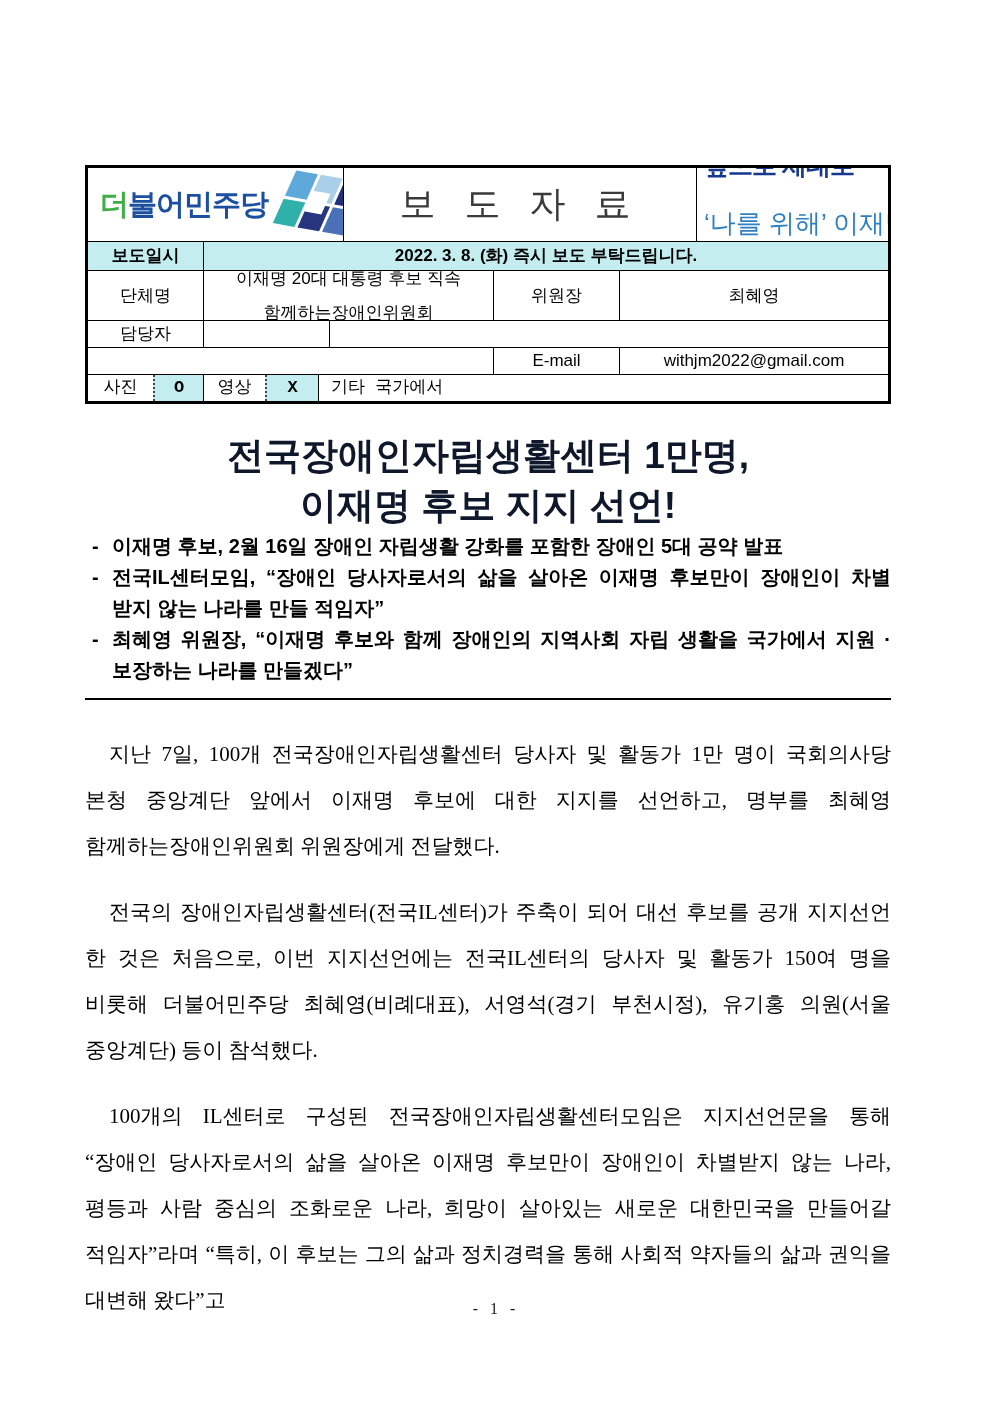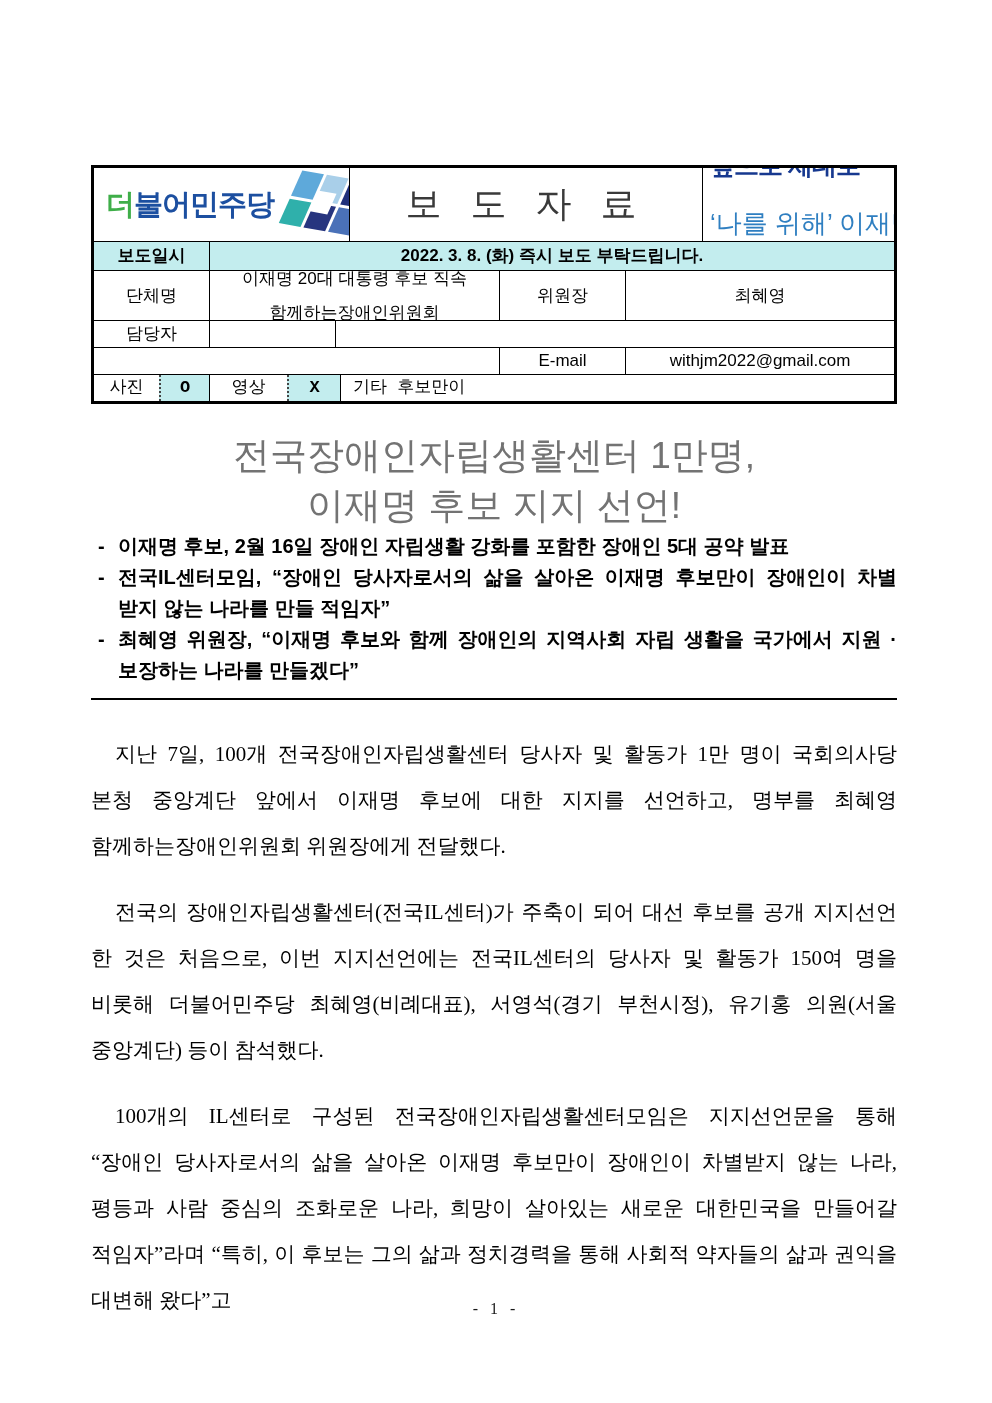--- a/index.html
+++ b/index.html
@@ -8,21 +8,21 @@
     position: relative;
     width: 992px;
     height: 1403px;
     background: #ffffff;
     font-family: "Liberation Sans", sans-serif;
     color: #000;
     overflow: hidden;
   }
   .content {
     position: absolute;
-    left: 91px;
+    left: 85px;
     top: 165px;
     width: 806px;
   }
 
   
   .header-box {
     border: 3px solid #000;
     width: 806px;
     background: #fff;
   }
@@ -110,31 +110,31 @@
   .c-w115 { width: 115px; }
   .c-w290 { width: 290px; gap: 12px; }
   .c-w126 { width: 126px; text-align: right; }
   .c-w275 { flex: 1; }
   .c-w405 { width: 405px; }
 
   .org-value { display: flex; flex-direction: column; justify-content: center; }
 
   .cell-photo { width: 65px; }
   .cell-o { width: 50px; background: #c3edee; border-left: 2px dotted #444; font-weight: bold; }
-  .cell-video { width: 78px; }
+  .cell-video { width: 62px; }
   .cell-x { width: 53px; background: #c3edee; border-left: 2px dotted #444; font-weight: bold; }
   .cell-etc { flex: 1; justify-content: flex-start; padding-left: 12px; }
 
   
   .headline {
     margin-top: 27px;
     text-align: center;
-    color: #737373;
+    color: #0f172a;
     font-size: 37px;
-    font-weight: 400;
+    font-weight: 700;
     line-height: 1.35;
     letter-spacing: 0px;
   }
 
   
   .bullets { }
   .bullet {
     font-size: 20px;
     font-weight: bold;
     line-height: 31px;
@@ -233,21 +233,21 @@
         <div class="tcell c-w405"></div>
         <div class="tcell c-w126">E-mail</div>
         <div class="tcell c-w275">withjm2022@gmail.com</div>
       </div>
 
       <div class="trow row-attach">
         <div class="tcell cell-photo">사진</div>
         <div class="tcell cell-o">O</div>
         <div class="tcell cell-video">영상</div>
         <div class="tcell cell-x">X</div>
-        <div class="tcell cell-etc">기타 후보만이</div>
+        <div class="tcell cell-etc">기타 국가에서</div>
       </div>
 
     </div>
 
     <div class="headline">
       <div>전국장애인자립생활센터 1만명,</div>
       <div>이재명 후보 지지 선언!</div>
     </div>
 
     <div class="bullets">

